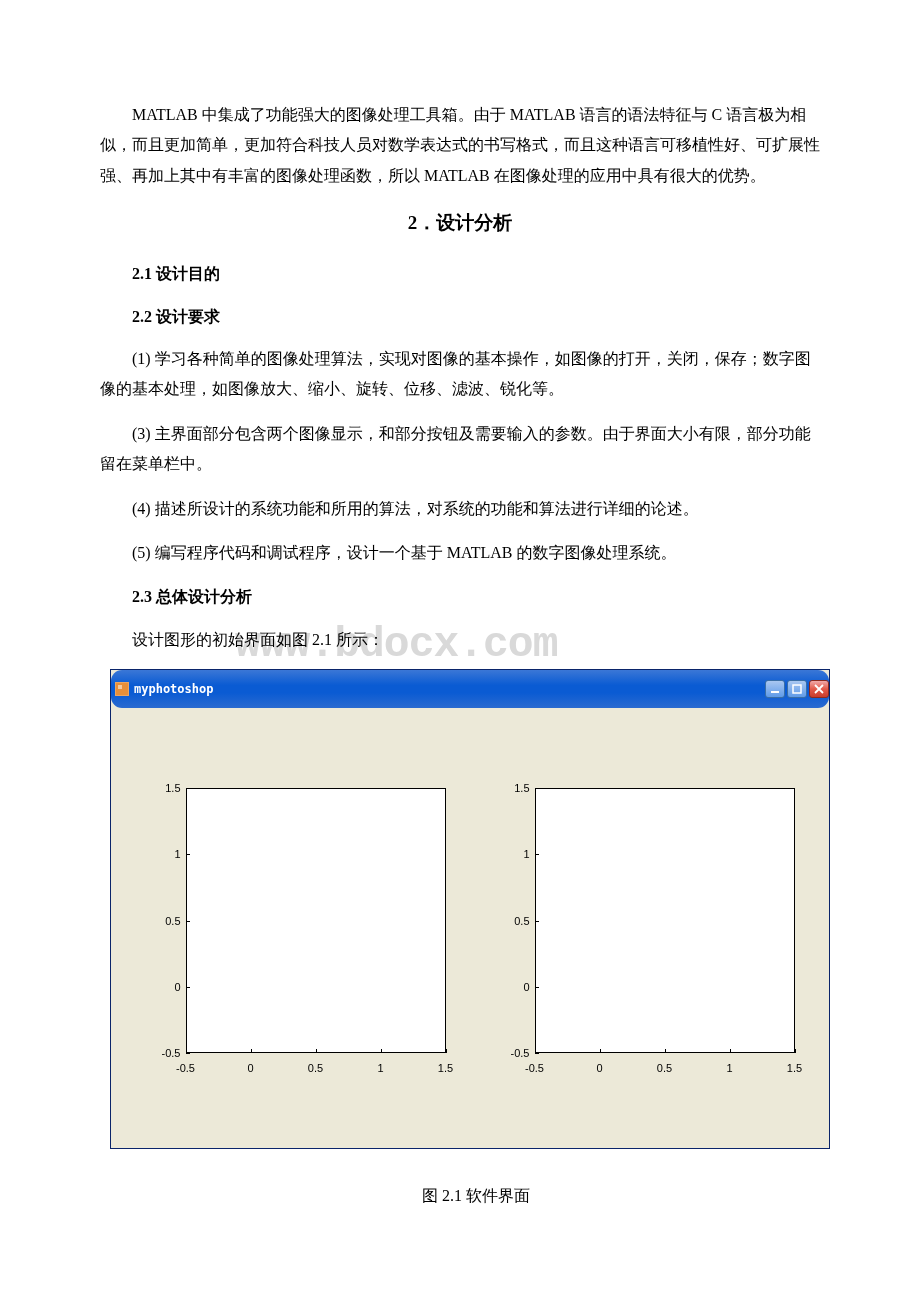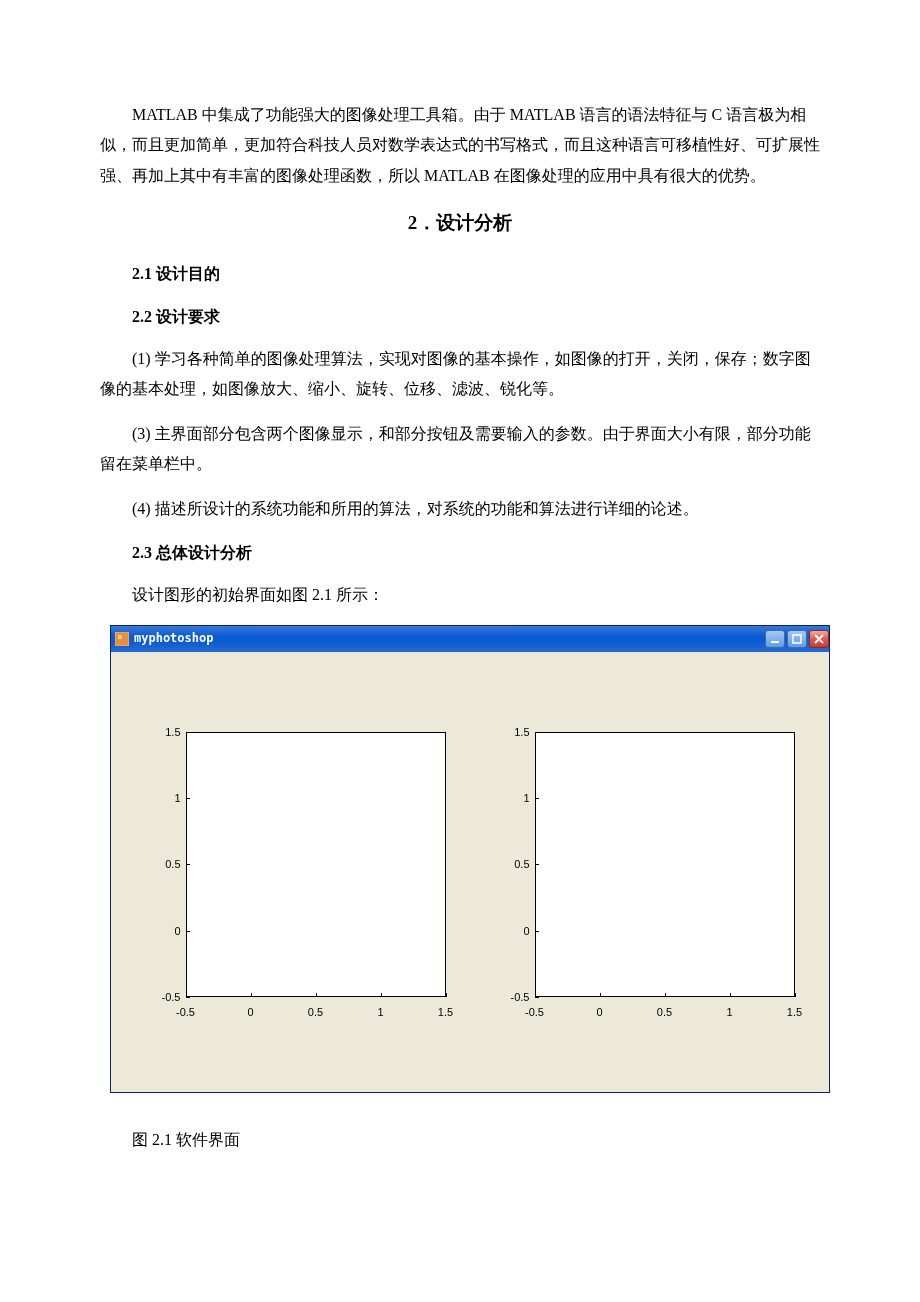--- a/index.html
+++ b/index.html
@@ -31,39 +31,40 @@
     top: 604px;
     font-family: Liberation Mono, monospace;
     font-size: 43px;
     font-weight: bold;
     color: #d9d9d9;
     letter-spacing: -1px;
     z-index: 0;
     pointer-events: none;
   }
   .doc-content { position: relative; z-index: 1; }
-  .figure-caption { text-indent: 2em; margin-top: 32px; }
+  .figure-caption { text-indent: 2em; margin-top: 32px; text-align: center; }
 
   
   .gui-wrap { margin: 12px 0 10px 0; }
   .gui-window {
     width: 720px;
     margin-left: 10px;
     border: 1px solid #0a246a;
     font-family: "Microsoft YaHei", Arial, sans-serif;
     background: #ece9d8;
   }
   .titlebar {
-    height: 26px;
+    height: 38px;
     background: linear-gradient(to bottom, #3b77d6 0%, #0a5bd3 40%, #0a5bd3 60%, #2a6ad0 100%);
     display: flex;
     align-items: center;
     padding: 0 0 0 4px;
     color: #fff;
     font-size: 12px;
+    border-radius: 11px;
   }
   .tb-icon {
     width: 14px; height: 14px;
     background: #e88f3a;
     border: 1px solid #fff3;
     margin-right: 5px;
     position: relative;
   }
   .tb-icon::after{
     content:""; position:absolute; left:2px; top:2px; width:4px; height:4px; background:#fff8;
@@ -134,20 +135,21 @@
   <p class="para indent">MATLAB 中集成了功能强大的图像处理工具箱。由于 MATLAB 语言的语法特征与 C 语言极为相似，而且更加简单，更加符合科技人员对数学表达式的书写格式，而且这种语言可移植性好、可扩展性强、再加上其中有丰富的图像处理函数，所以 MATLAB 在图像处理的应用中具有很大的优势。</p>
 
   <h2 class="section-title">2．设计分析</h2>
 
   <p class="sub-heading">2.1 设计目的</p>
 
   <p class="sub-heading">2.2 设计要求</p>
   <p class="para" style="text-indent:2em;">(1) 学习各种简单的图像处理算法，实现对图像的基本操作，如图像的打开，关闭，保存；数字图像的基本处理，如图像放大、缩小、旋转、位移、滤波、锐化等。</p>
   <p class="para indent">(3) 主界面部分包含两个图像显示，和部分按钮及需要输入的参数。由于界面大小有限，部分功能留在菜单栏中。</p>
   <p class="para indent">(4) 描述所设计的系统功能和所用的算法，对系统的功能和算法进行详细的论述。</p>
+  <p class="para indent">(5) 编写程序代码和调试程序，设计一个基于 MATLAB 的数字图像处理系统。</p>
 
   <p class="sub-heading">2.3 总体设计分析</p>
   <p class="para indent">设计图形的初始界面如图 2.1 所示：</p>
 
   <div class="gui-wrap">
     <div class="gui-window">
       <div class="titlebar">
         <div class="tb-icon"></div>
         <div class="tb-title">myphotoshop</div>
         <div class="tb-spacer"></div>

